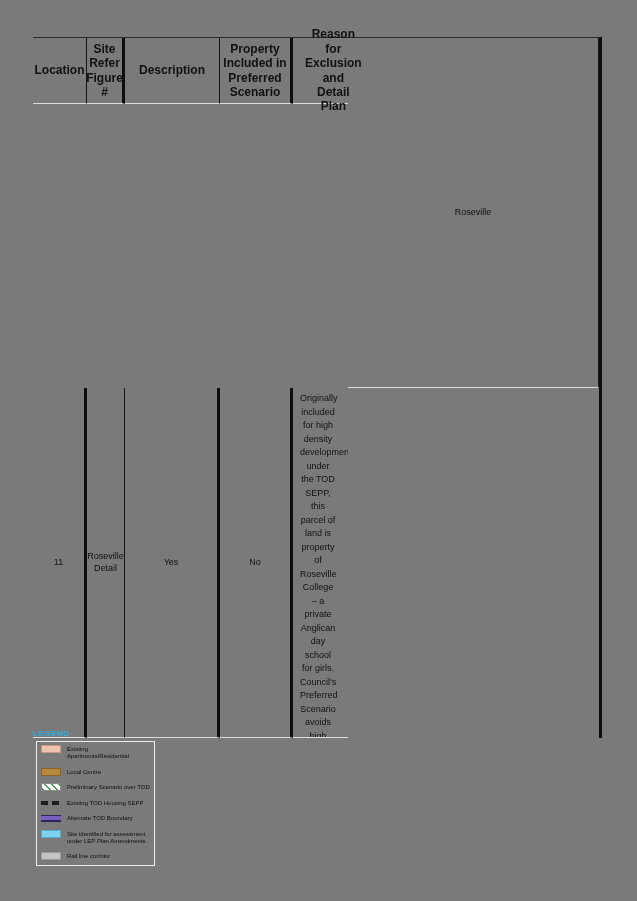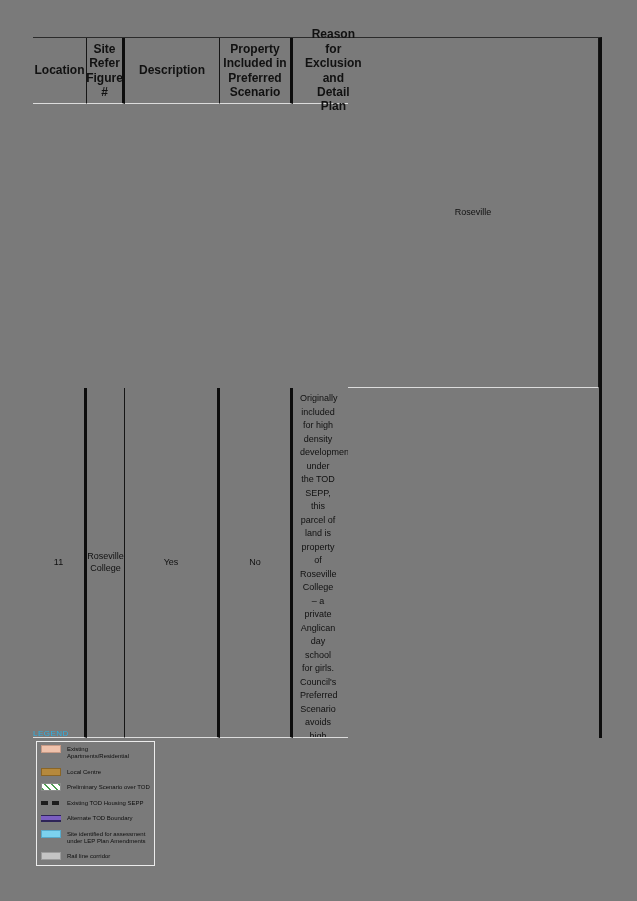--- a/index.html
+++ b/index.html
@@ -86,21 +86,21 @@
   .map-street-ave{left:3px;top:89px;transform:rotate(-33deg);color:#b5b0a8;letter-spacing:1px;}
   .map-street-vic{left:1px;top:171px;transform:rotate(-13deg);color:#a8a8a8;letter-spacing:1.5px;}
   .map-site-badge{
     position:absolute;left:98px;top:81px;width:17px;height:13px;
     background:#979797;border:1.5px solid #222;box-shadow:0 0 0 1.5px #fff;
     color:#000;font-size:9px;font-weight:bold;
     display:flex;align-items:center;justify-content:center;box-sizing:content-box;
   }
 
   
-  .legend-title{position:absolute;left:33px;top:729px;font-size:8px;font-weight:normal;color:#2ab0e3;letter-spacing:.5px;}
+  .legend-title{position:absolute;left:33px;top:729px;font-size:8px;font-weight:bold;color:#2ab0e3;letter-spacing:.5px;}
   .legend-box{
     position:absolute;left:36px;top:741px;width:119px;height:125px;
     border:1px solid #ececec;box-sizing:border-box;
     padding:3px 4px;display:flex;flex-direction:column;gap:7.5px;
   }
   .lg-row{display:flex;align-items:flex-start;}
   .lg-swatch{width:20px;height:8px;margin-right:6px;flex-shrink:0;box-sizing:border-box;}
   .lg-label{font-size:6px;line-height:7px;color:#0e0e0e;padding-top:1px;}
   .sw-salmon{background:#efc2ac;border:1px solid #c79a86;}
   .sw-tan{background:#b5893d;border:1px solid #8a6526;}
@@ -122,21 +122,21 @@
   <div class="tbl">
 
     <div class="cell hdr">Location</div>
     <div class="cell hdr thick">Site Refer Figure #</div>
     <div class="cell hdr">Description</div>
     <div class="cell hdr thick">Property Included in Preferred Scenario</div>
     <div class="cell hdr reason-h">Reason for Exclusion and Detail Plan</div>
 
     <div class="cell body">Roseville</div>
     <div class="cell body thick">11</div>
-    <div class="cell body">Roseville College</div>
+    <div class="cell body">Roseville Detail</div>
     <div class="cell body thick">Yes</div>
     <div class="cell body thick">No</div>
     <div class="cell body reason">
       <span>Originally included for high density development under the TOD SEPP, this parcel of land is property of Roseville College – a private Anglican day school for girls. Council's Preferred Scenario avoids high density development on land allocated for educational facilities and community infrastructure. The site is currently zoned SP2 Infrastructure. All schools in Ku-ring-gai LGA are zoned as SP2 as they provide key employment generating uses. The Preferred Scenario proposes to retain the existing zoning of this site.</span>
 
       
       <div class="map">
         <div class="map-highlight"></div>
         <div class="map-gray-parcels"></div>
         <div class="map-gray-bar-top"></div>

